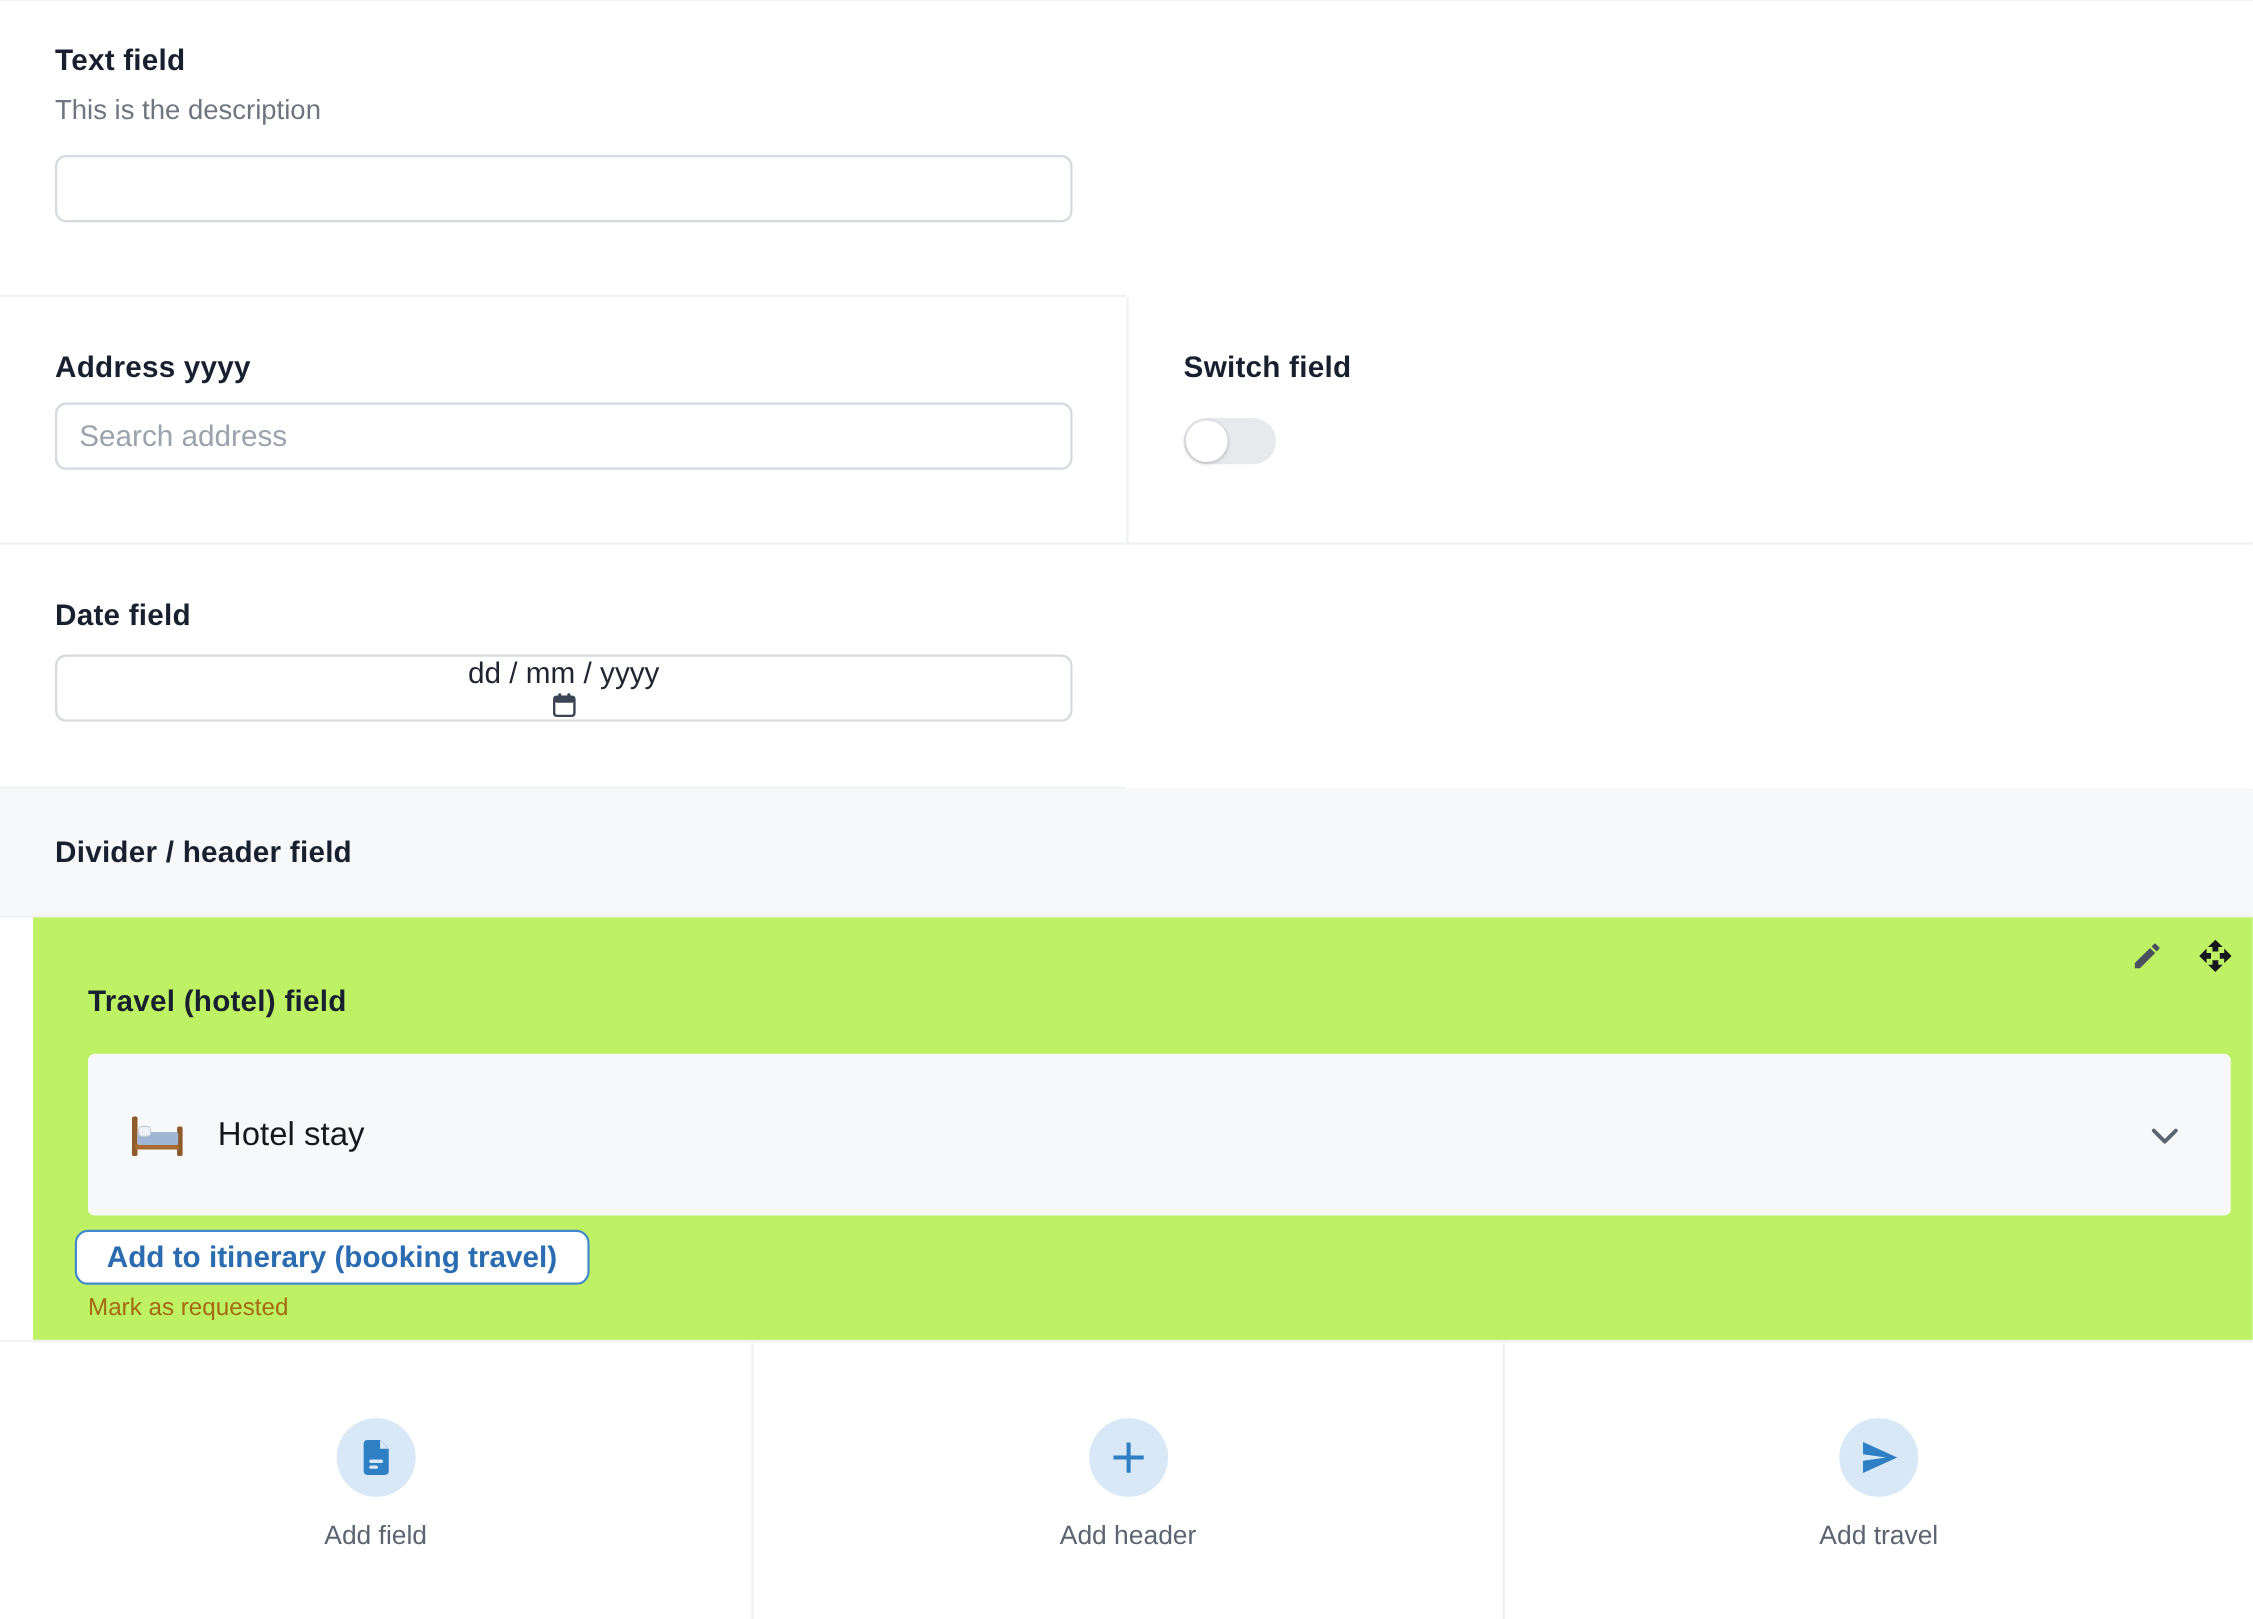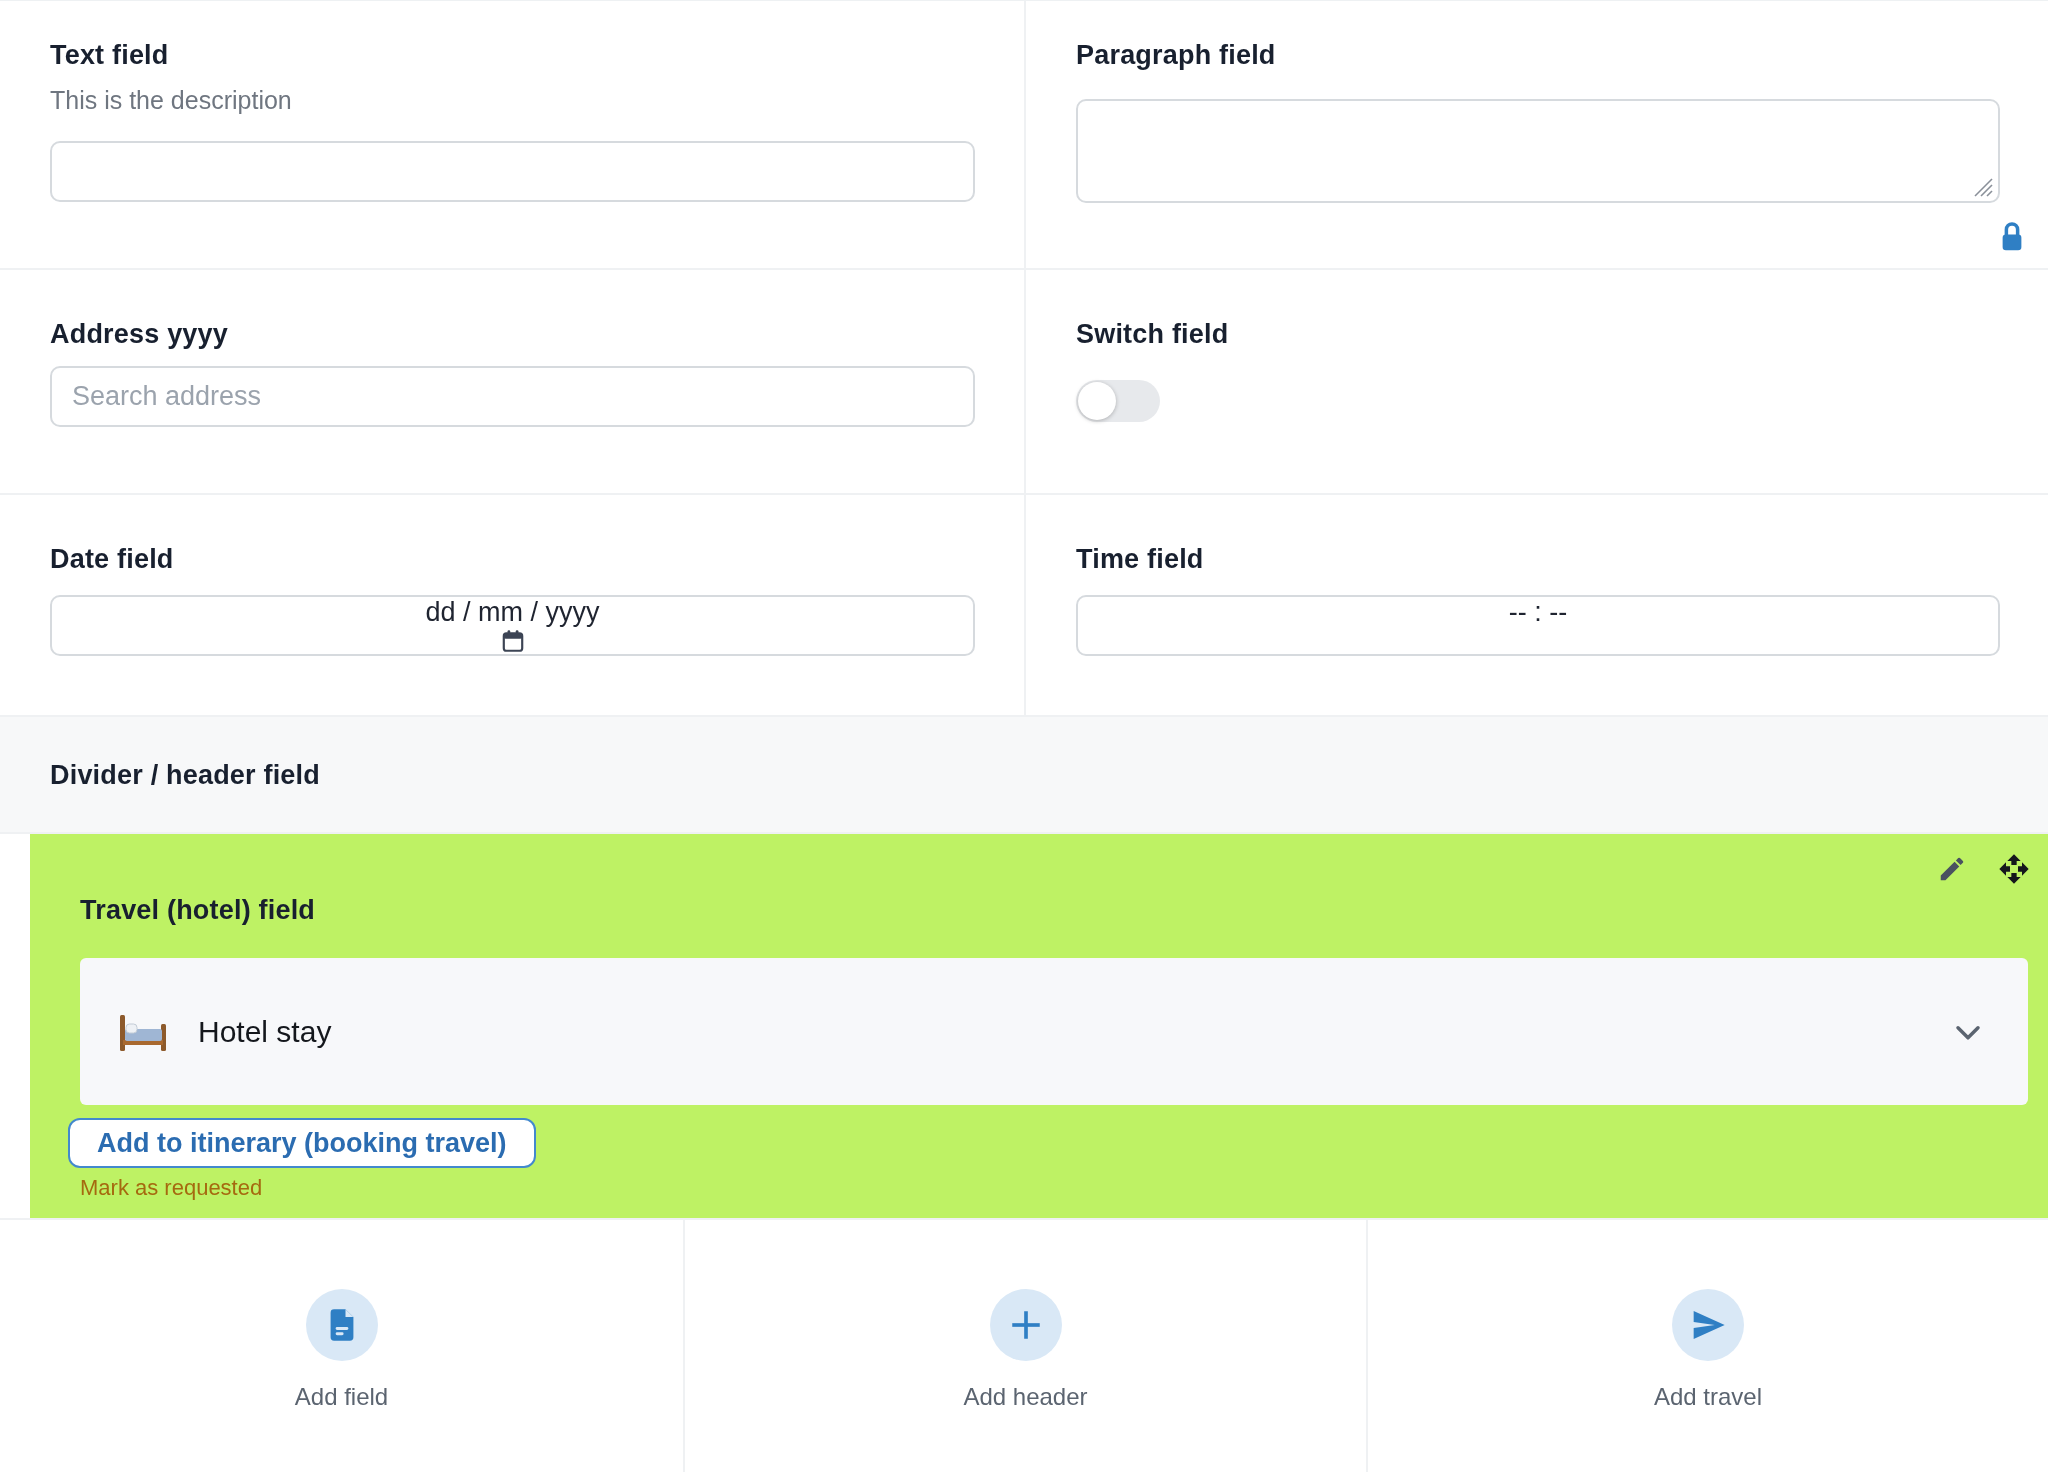--- a/index.html
+++ b/index.html
@@ -69,36 +69,20 @@
 <body>
 
 <div class="page">
 
   <div class="grid row1">
     <div class="cell">
       <div class="f-label">Text field</div>
       <div class="f-desc">This is the description</div>
       <input class="inputbox mt24" type="text" value="" style="">
     </div>
-    <div class="cell rightcol">
-      <div class="f-label">Paragraph field</div>
-      <div class="textareabox">
-        <svg class="resize-grip" width="22" height="22" viewBox="0 0 22 22">
-          <line x1="4" y1="21" x2="21" y2="4" stroke="#8a9099" stroke-width="1.6"></line>
-          <line x1="10" y1="21" x2="21" y2="10" stroke="#8a9099" stroke-width="1.6"></line>
-          <line x1="16" y1="21" x2="21" y2="16" stroke="#8a9099" stroke-width="1.6"></line>
-        </svg>
-      </div>
-      <div class="lockwrap">
-        <svg width="30" height="34" viewBox="0 0 24 27">
-          <path d="M7.5 12V7.5a4.5 4.5 0 0 1 9 0V12" fill="none" stroke="#2f7fc4" stroke-width="2.8"></path>
-          <rect x="4.5" y="11.5" width="15" height="12.5" rx="2.6" fill="#2f7fc4"></rect>
-        </svg>
-      </div>
-    </div>
   </div>
 
   <div class="grid row2">
     <div class="cell">
       <div class="f-label">Address yyyy</div>
       <input class="inputbox mt12" type="text" placeholder="Search address" style="">
     </div>
     <div class="cell rightcol">
       <div class="f-label">Switch field</div>
       <div class="switch">
@@ -111,26 +95,20 @@
     <div class="cell">
       <div class="f-label">Date field</div>
       <div class="inputbox datebox mt16">
         <span class="date-text">dd / mm / yyyy</span>
         <svg width="30" height="30" viewBox="0 0 24 24">
           <rect x="3.5" y="5" width="17" height="16" rx="2.4" fill="none" stroke="#3c4454" stroke-width="2"></rect>
           <rect x="3.5" y="5" width="17" height="5" rx="2" fill="#3c4454"></rect>
           <rect x="7" y="2" width="2.4" height="4" rx="1" fill="#3c4454"></rect>
           <rect x="14.6" y="2" width="2.4" height="4" rx="1" fill="#3c4454"></rect>
         </svg>
-      </div>
-    </div>
-    <div class="cell rightcol">
-      <div class="f-label">Time field</div>
-      <div class="inputbox mt16" style="width:924px;">
-        <span class="date-text">-- : --</span>
       </div>
     </div>
   </div>
 
   <div class="divider-band">
     <div class="f-label">Divider / header field</div>
   </div>
 
   <div class="travel">
     <div class="travel-tools">

